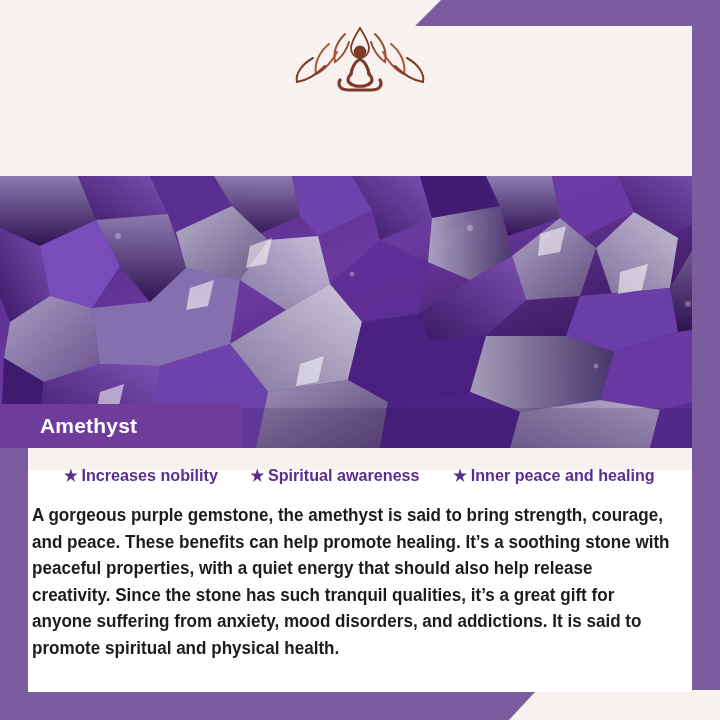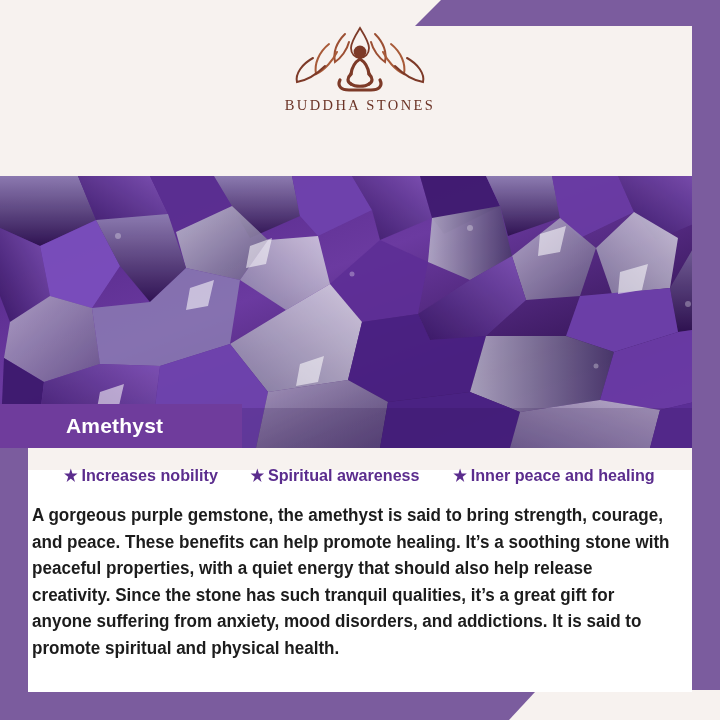--- a/index.html
+++ b/index.html
@@ -79,21 +79,21 @@
     z-index:1; overflow:hidden;
     background:#3b1a6b;
   }
   .hero svg{ display:block; width:720px; height:272px; }
 
   .stone-badge{
     position:absolute; top:404px; left:0;
     width:242px; height:44px;
     background:#6f3c9c;
     display:flex; align-items:center;
-    padding-left:66px;
+    padding-left:40px;
     z-index:4;
   }
   .stone-badge-label{
     font-family:"Liberation Sans Narrow","Liberation Sans", sans-serif;
     font-weight:bold; font-size:21px; color:#ffffff;
     letter-spacing:0.2px;
   }
 
   
   .content{
@@ -172,21 +172,20 @@
           <path d="M75 37 C70 40 67 45 66 52"></path>
           <path d="M75 37 C80 40 83 45 84 52"></path>
 
           <path d="M66 52 C62 56 62 60 66 62"></path>
           <path d="M84 52 C88 56 88 60 84 62"></path>
 
           <path d="M55 58 C52 64 56 68 64 68 L86 68 C94 68 98 64 95 58"></path>
           <path d="M66 62 C70 65 80 65 84 62"></path>
         </g>
       </svg>
-      <div class="logo-word">BUDDHA STONES</div>
     </div>
   </div>
 
 
   <div class="hero">
     <svg viewBox="0 0 720 272" preserveAspectRatio="none">
       <defs>
         <linearGradient id="bgA" x1="0" y1="0" x2="1" y2="1">
           <stop offset="0%" stop-color="#4c2180"></stop>
           <stop offset="40%" stop-color="#6b3aa0"></stop>

